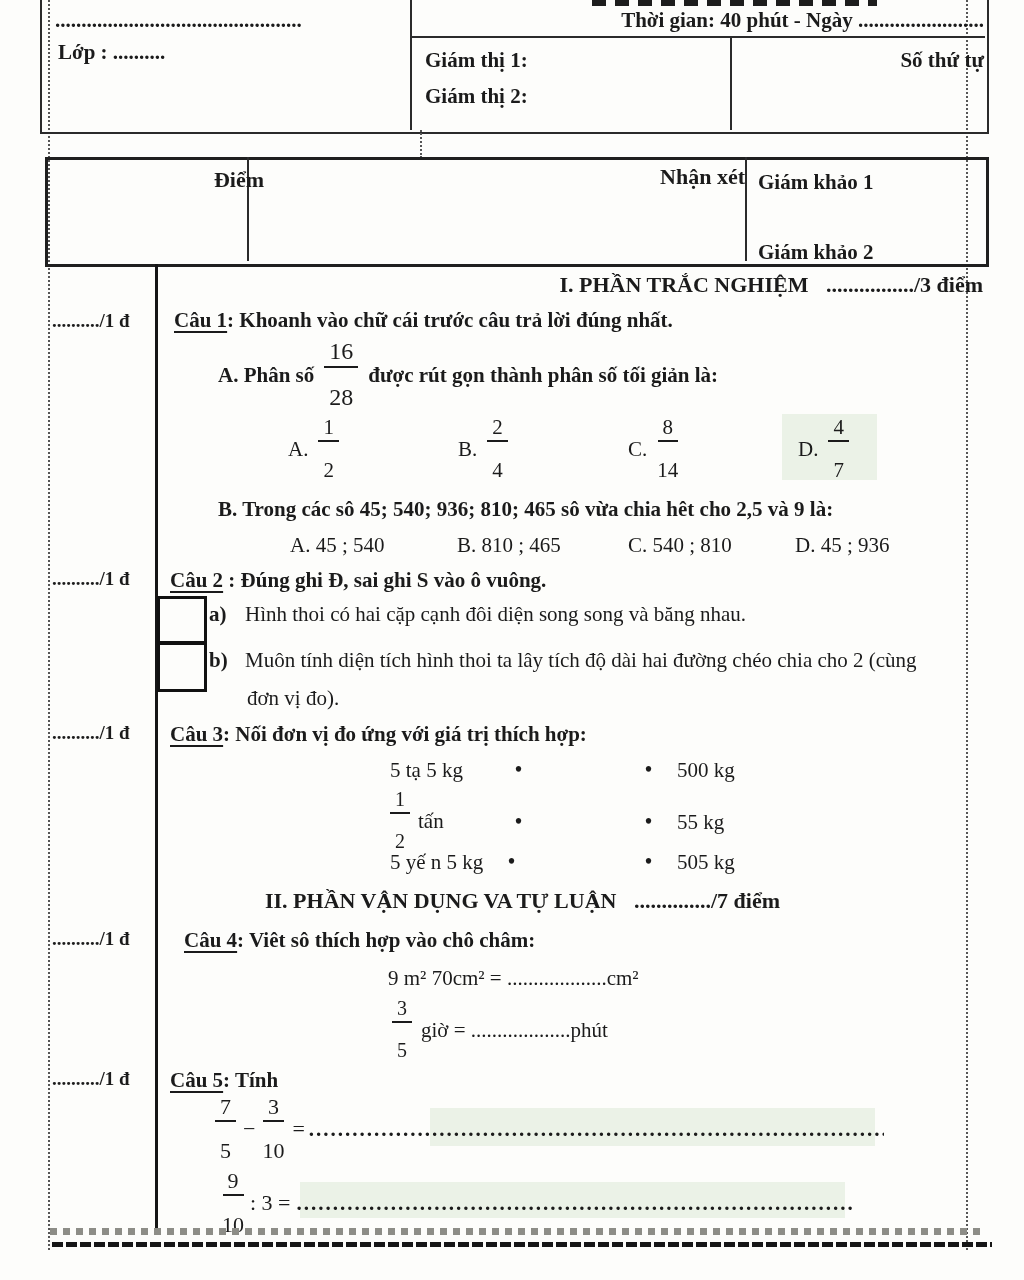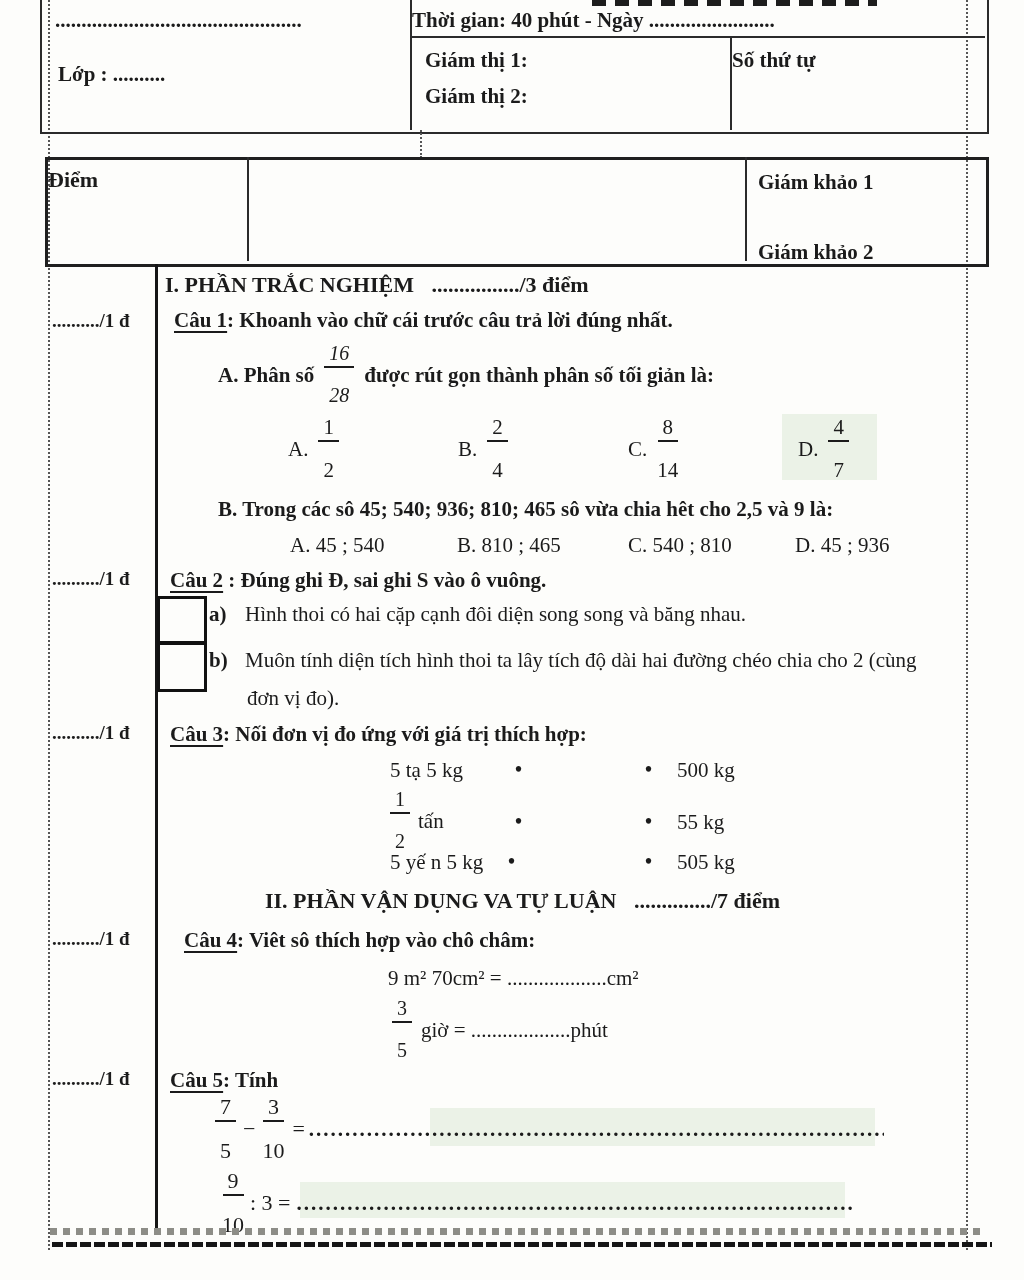--- a/index.html
+++ b/index.html
@@ -3,21 +3,21 @@
 <meta charset="utf-8">
 <style>
   html,body{margin:0;padding:0;background:#ffffff;}
   #scene{position:relative;width:1024px;height:1280px;background:#fdfdfb;overflow:hidden;
          font-family:"Liberation Serif","DejaVu Serif",serif;color:#1b1b1b;}
   .abs{position:absolute;}
   .b{font-weight:bold;}
   .fs21{font-size:21px;}
   .fs22{font-size:22px;}
   .fs19{font-size:19px;}
-  .center{text-align:left;}
+  .center{text-align:right;}
   .right{}
   .nowrap{white-space:nowrap;overflow:hidden;}
   .qlabel{font-weight:bold;text-decoration:underline;text-decoration-thickness:2px;text-underline-offset:4px;}
   .row{display:flex;align-items:center;}
   .frac{display:inline-flex;flex-direction:column;align-items:center;line-height:1.08;font-weight:normal;}
   .frac .n{display:block;padding:0 5px 1px;border-bottom:2px solid #1b1b1b;}
   .frac .d{display:block;padding-top:1px;margin-top:16px;}
   .vline{width:0;border-left:2px solid #2b2b2b;}
   .vdot{width:0;border-left:2px dotted #555;}
   .box{border:3px solid #111;background:transparent;}
@@ -36,32 +36,33 @@
   <div class="abs vdot" style="left:48px;top:0;height:1250px;"></div>
   <div class="abs vdot" style="left:966px;top:0;height:1250px;"></div>
 
   <div class="abs" style="left:40px;top:-4px;width:945px;height:134px;border:2px solid #2b2b2b;"></div>
   <div class="abs vline" style="left:410px;top:-4px;height:134px;"></div>
   <div class="abs" style="left:410px;top:36px;width:575px;border-top:2px solid #2b2b2b;"></div>
   <div class="abs vline" style="left:730px;top:36px;height:94px;"></div>
   <div class="abs cutoff" style="left:592px;top:0;width:285px;height:6px;"></div>
 
   <div class="abs b fs21 nowrap" style="left:55px;top:8px;width:345px;">...............................................</div>
-  <div class="abs b fs21" style="left:58px;top:40px;margin-top:22px;">Lớp : ..........</div>
+  <div class="abs b fs21" style="left:58px;top:40px;">Lớp : ..........</div>
   <div class="abs b fs21 center" style="left:412px;top:8px;width:572px;">Thời gian: 40 phút - Ngày ........................</div>
   <div class="abs b fs21" style="left:425px;top:48px;">Giám thị 1:</div>
   <div class="abs b fs21" style="left:425px;top:84px;">Giám thị 2:</div>
   <div class="abs b fs21 center" style="left:732px;top:48px;width:252px;">Số thứ tự</div>
 
   <div class="abs vdot" style="left:420px;top:130px;height:28px;"></div>
 
   <div class="abs" style="left:45px;top:157px;width:938px;height:104px;border:3px solid #1f1f1f;"></div>
   <div class="abs vline" style="left:247px;top:157px;height:104px;"></div>
   <div class="abs vline" style="left:745px;top:157px;height:104px;"></div>
   <div class="abs b fs22 center" style="left:48px;top:167px;width:216px;">Điểm</div>
+  <div class="abs b fs22 center" style="left:250px;top:164px;width:495px;">Nhận xét</div>
   <div class="abs b fs21" style="left:758px;top:170px;">Giám khảo 1</div>
   <div class="abs b fs21" style="left:758px;top:210px;margin-top:30px;">Giám khảo 2</div>
 
   <div class="abs" style="left:155px;top:264px;height:970px;width:0;border-left:3px solid #151515;"></div>
 
   <div class="abs b fs19 right" style="left:52px;top:310px;width:98px;">........../1 đ</div>
   <div class="abs b fs19 right" style="left:52px;top:568px;width:98px;">........../1 đ</div>
   <div class="abs b fs19 right" style="left:52px;top:722px;width:98px;">........../1 đ</div>
   <div class="abs b fs19 right" style="left:52px;top:928px;width:98px;">........../1 đ</div>
   <div class="abs b fs19 right" style="left:52px;top:1068px;width:98px;">........../1 đ</div>
@@ -70,21 +71,21 @@
     <span>I.  PHẦN TRẮC NGHIỆM</span>
     <span style="margin-left:12px;">................/3 điểm</span>
   </div>
 
   <div class="abs fs21" style="left:168px;top:308px;margin-left:6px;">
     <span class="qlabel">Câu 1</span><span class="b">: Khoanh vào chữ cái trước câu trả lời đúng nhất.</span>
   </div>
 
   <div class="abs row fs21" style="left:218px;top:346px;height:58px;">
     <span class="b">A.  Phân số</span>
-    <span class="frac" style="margin:0 10px;font-size:20px;font-style:italic;">
+    <span class="frac" style="margin:0 10px;font-size:24px;">
       <span class="n">16</span>
       <span class="d">28</span>
     </span>
     <span class="b">được rút gọn thành phân số tối giản là:</span>
   </div>
 
   <div class="abs hl" style="left:782px;top:414px;width:95px;height:66px;"></div>
   <div class="abs row fs21" style="left:288px;top:420px;height:58px;">
     <span>A.</span>
     <span class="frac" style="margin-left:10px;">

